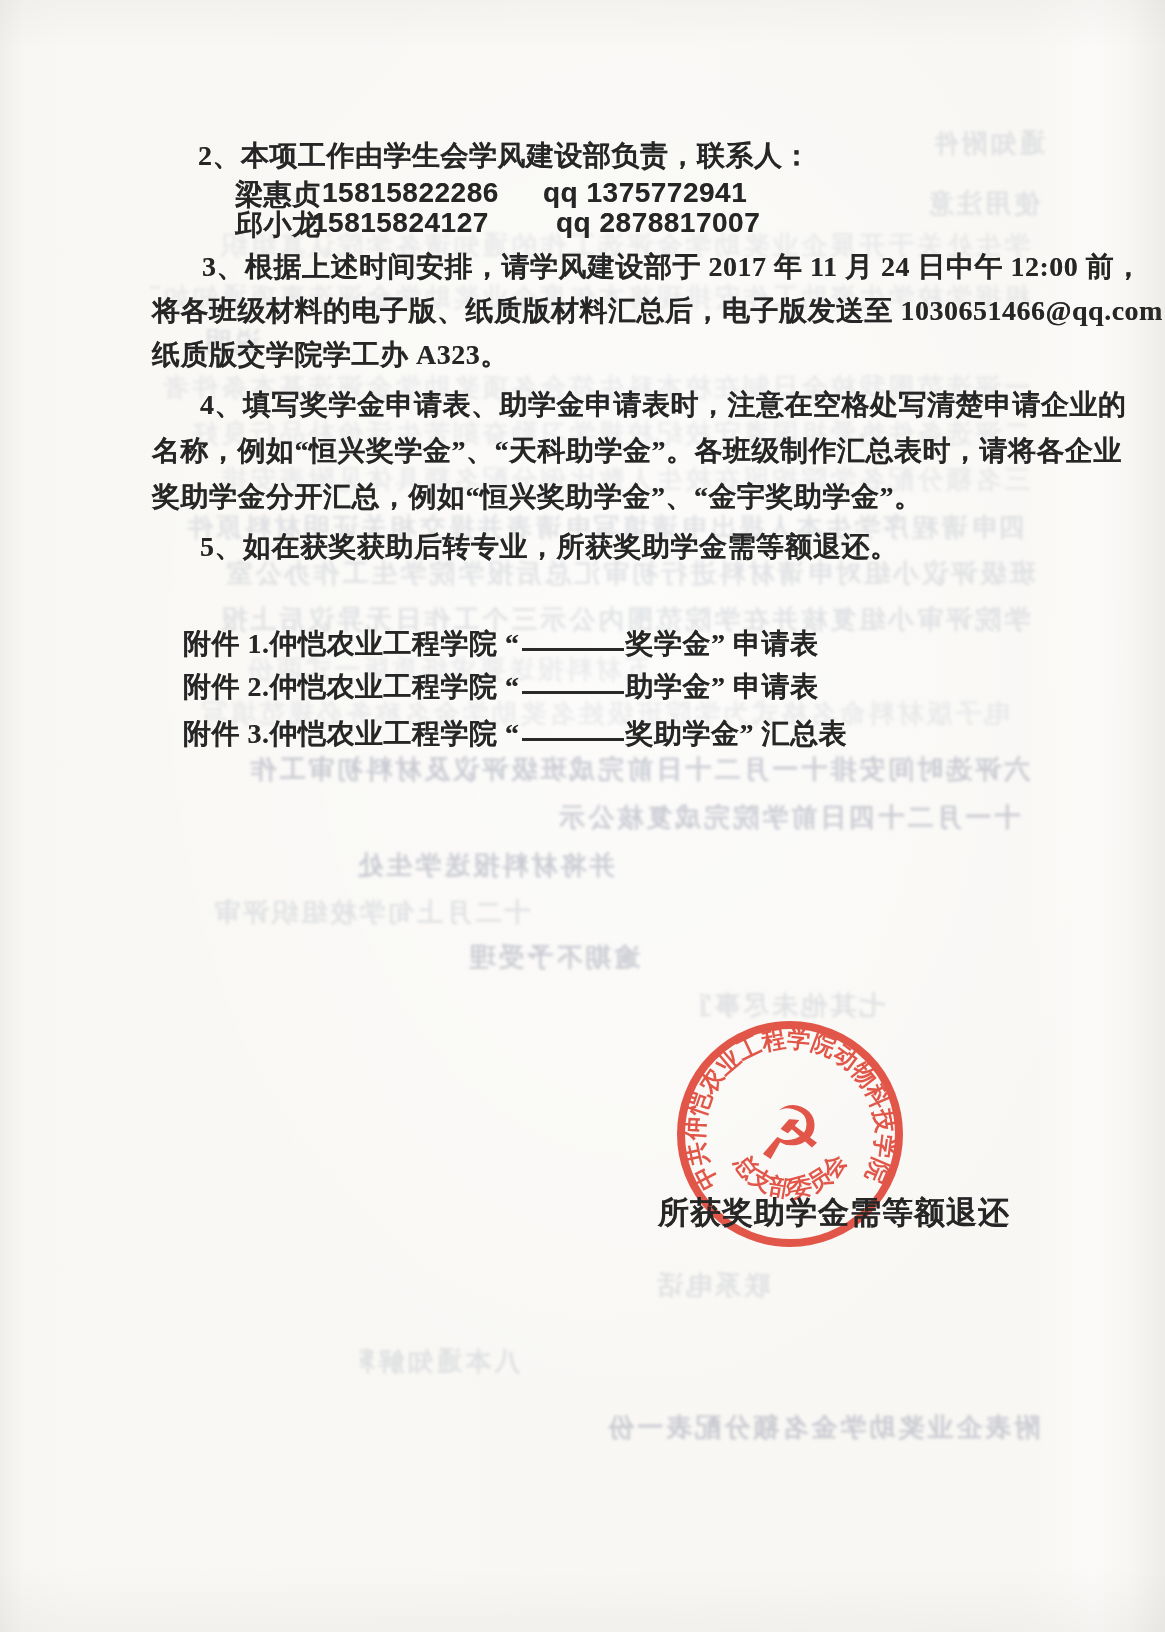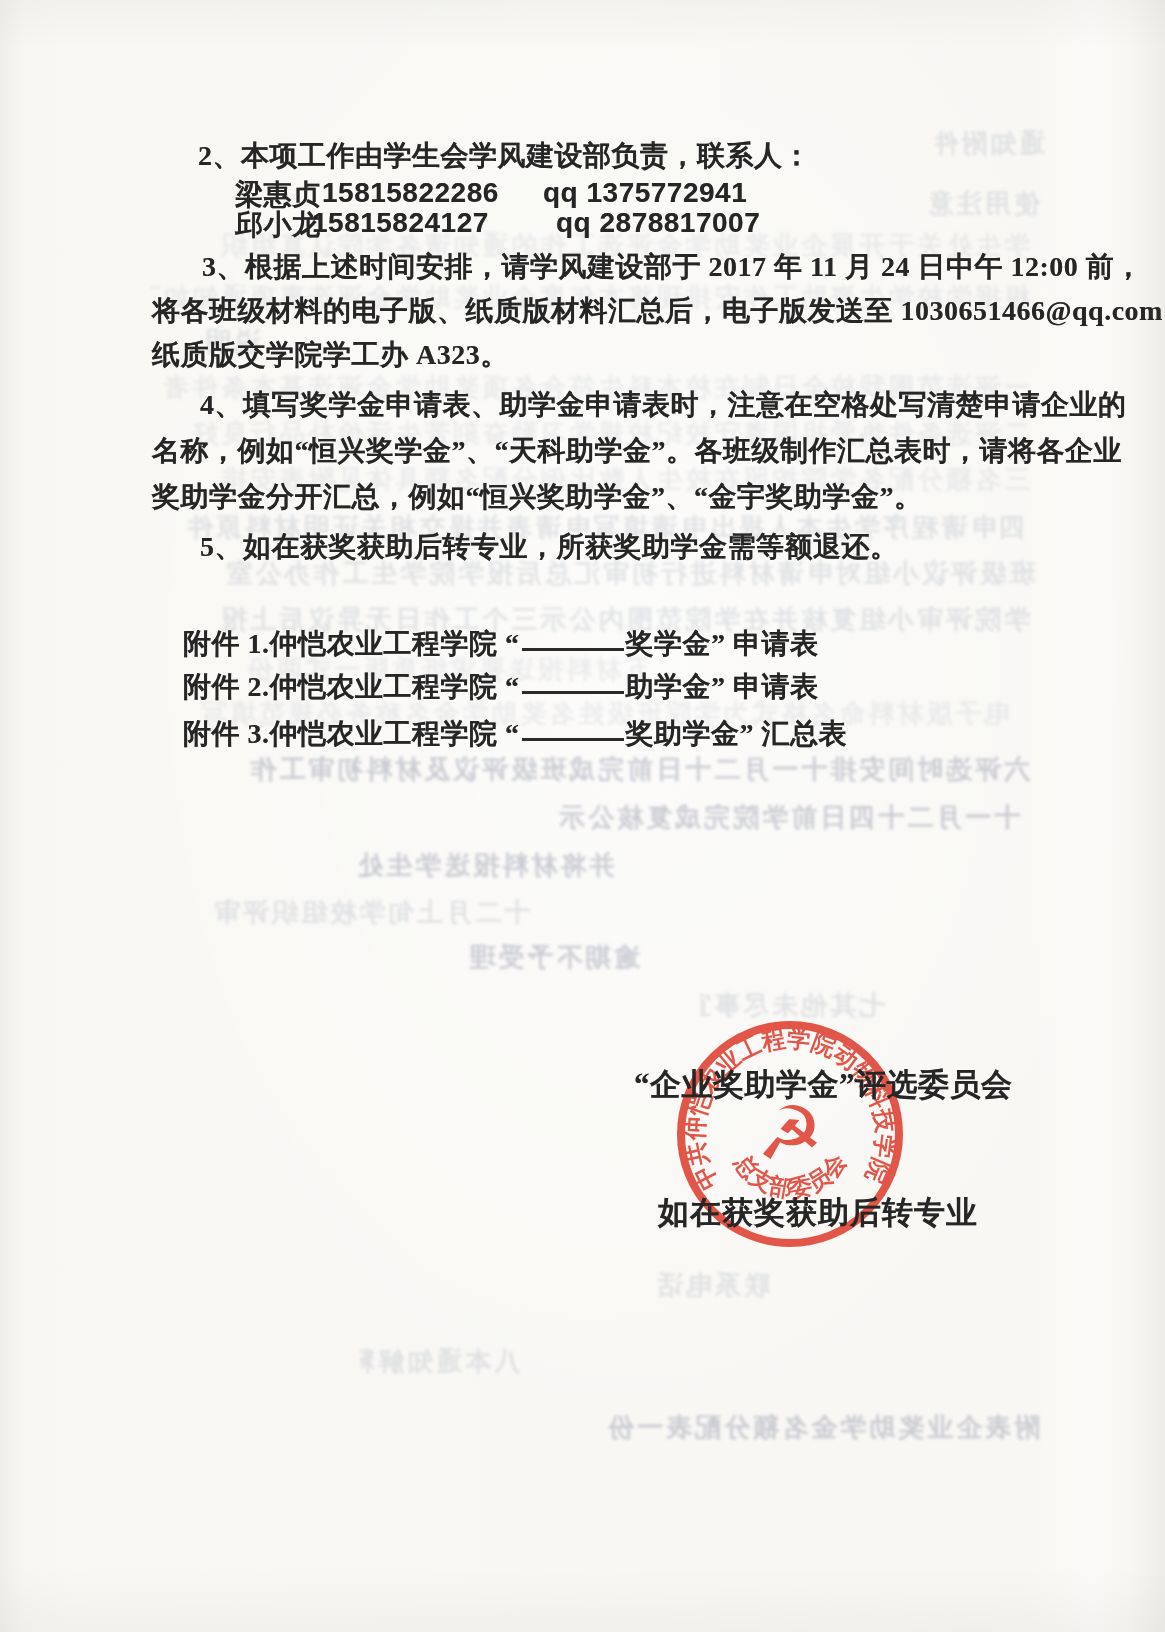--- a/index.html
+++ b/index.html
@@ -114,16 +114,15 @@
     </defs>
     <text font-family="DejaVu Sans, sans-serif" font-size="25" font-weight="bold" fill="#dd3a2a">
       <textPath href="#ringPath" startOffset="0" textLength="372" lengthAdjust="spacingAndGlyphs">中共仲恺农业工程学院动物科技学院</textPath>
     </text>
     <text font-family="DejaVu Sans, sans-serif" font-size="23" font-weight="bold" fill="#dd3a2a">
       <textPath href="#bottomPath" startOffset="2" textLength="138" lengthAdjust="spacingAndGlyphs">总支部委员会</textPath>
     </text>
     <text x="118" y="143" text-anchor="middle" font-family="DejaVu Sans, sans-serif" font-size="74" fill="#dd3a2a">☭</text>
   </svg>
 
-  <div class="line sig" style="top:1064px; left:634px; font-size:31px;">“企业奖助学金”评选委员会</div>
-  <div class="line sig" style="top:1192px; left:658px; font-size:31px; letter-spacing:1px;">如在获奖获助后转专业</div>
+  <div class="line sig" style="top:1192px; left:658px; font-size:31px; letter-spacing:1px;">所获奖助学金需等额退还</div>
 
 </div>
 
 </body></html>

